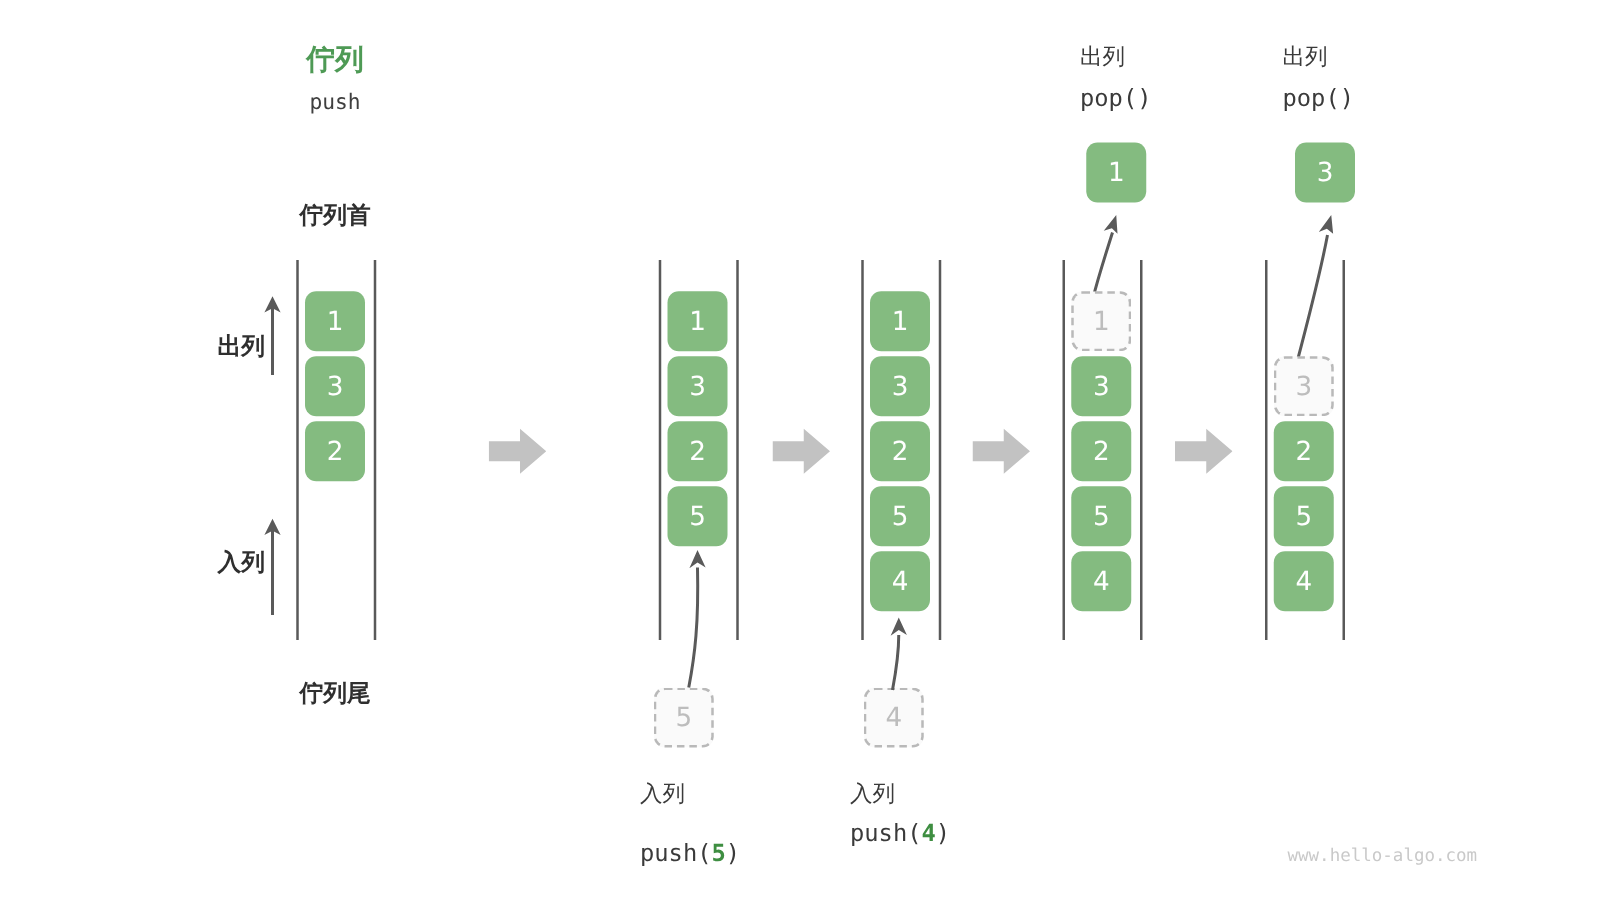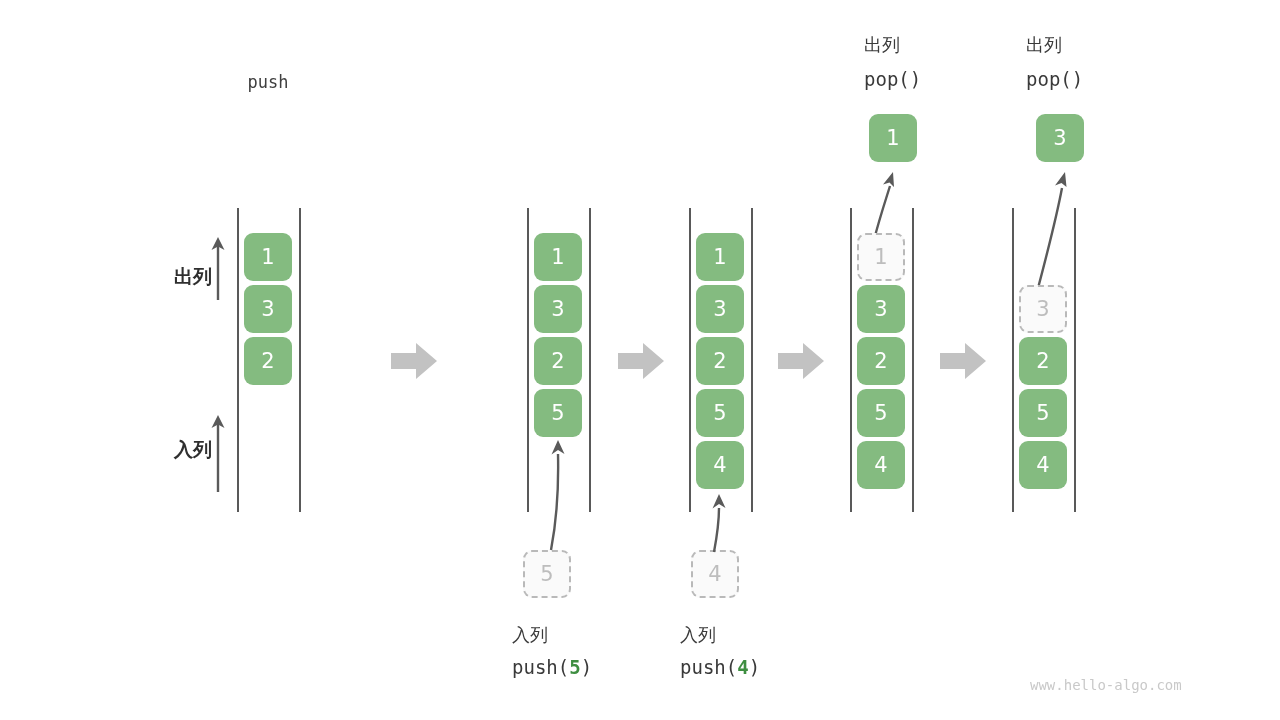--- a/index.html
+++ b/index.html
@@ -71,22 +71,25 @@
     position:absolute;
     font-size:14px;color:#c9c9c9;white-space:nowrap;
     font-family:"DejaVu Sans Mono","Liberation Mono",monospace;
   }
 </style>
 </head>
 <body>
 
 <div id="stage">
 
+  <div class="abs title-cn" style="left:188px;top:32px;width:160px;">佇列</div>
   <div class="abs title-en" style="left:188px;top:72px;width:160px;">push</div>
 
+  <div class="abs side-label" style="left:188px;top:159px;width:160px;">佇列首</div>
+  <div class="abs side-label" style="left:188px;top:542px;width:160px;">佇列尾</div>
 
   <div class="abs side-label" style="left:140px;top:264px;width:72px;text-align:right;">出列</div>
   <svg class="thin-arrow" style="left:206px;top:234px;" width="24" height="68">
     <line x1="12" y1="66" x2="12" y2="12" stroke="#5a5a5a" stroke-width="2.4"></line>
     <path d="M12 3 L18.5 16 L12 12.5 L5.5 16 Z" fill="#5a5a5a"></path>
   </svg>
 
   <div class="abs side-label" style="left:140px;top:437px;width:72px;text-align:right;">入列</div>
   <svg class="thin-arrow" style="left:206px;top:412px;" width="24" height="82">
     <line x1="12" y1="80" x2="12" y2="12" stroke="#5a5a5a" stroke-width="2.4"></line>
@@ -113,21 +116,21 @@
     <div class="cell" style="left:534px;top:337px;">2</div>
     <div class="cell" style="left:534px;top:389px;">5</div>
 
     <div class="cell ghost" style="left:523px;top:550px;">5</div>
     <svg class="thin-arrow" style="left:535px;top:432px;" width="40" height="120">
       <path d="M16 118 C 21 92, 24 66, 23 22" stroke="#5a5a5a" stroke-width="2.4" fill="none"></path>
       <path d="M23 8 L29.5 22 L23 18 L16.5 22.5 Z" fill="#5a5a5a"></path>
     </svg>
 
     <div class="abs op-cn" style="left:512px;top:623px;">入列</div>
-    <div class="abs op-code" style="left:512px;top:656px;"><span>push(</span><span class="val">5</span><span>)</span></div>
+    <div class="abs op-code" style="left:512px;top:672px;"><span>push(</span><span class="val">5</span><span>)</span></div>
   </div>
 
   <svg class="flow-arrow" style="left:618px;top:341px;" viewBox="0 0 46 40">
     <path d="M0 12 L25 12 L25 2 L46 20 L25 38 L25 28 L0 28 Z" fill="#c2c2c2"></path>
   </svg>
 
   <div>
     <div class="rail" style="left:689px;top:208px;height:304px;"></div>
     <div class="rail" style="left:751px;top:208px;height:304px;"></div>
     <div class="cell" style="left:696px;top:233px;">1</div>

